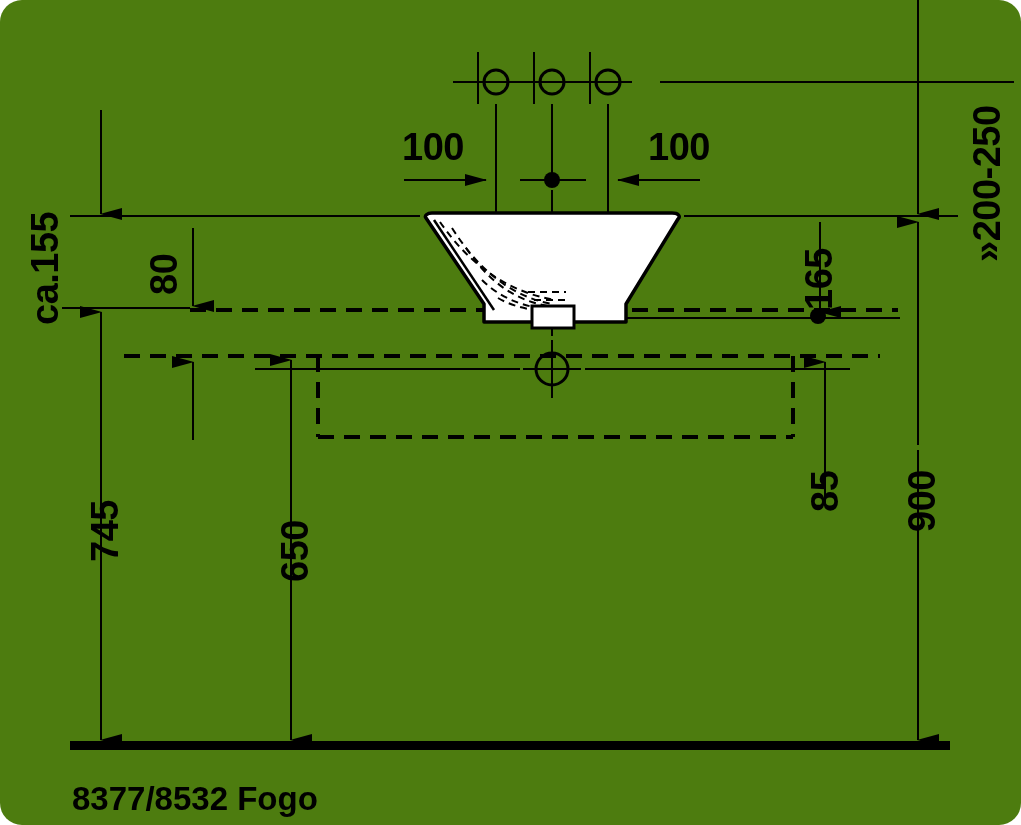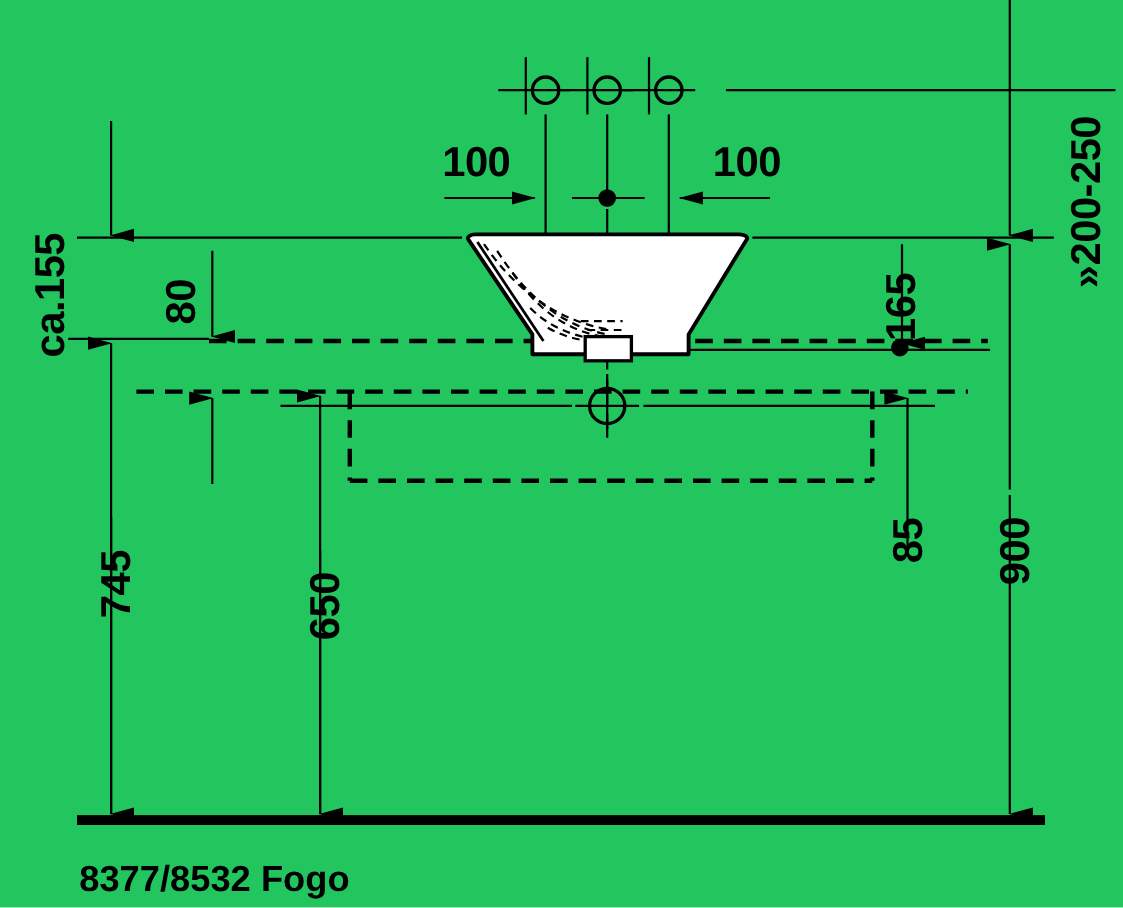--- a/index.html
+++ b/index.html
@@ -7,22 +7,23 @@
     padding: 0;
     background: #ffffff;
   }
   body {
     font-family: "Liberation Sans", sans-serif;
   }
   #drawing-root {
     position: relative;
     width: 1021px;
     height: 825px;
-    background: #22c55e;
+    background: #4d7c0f;
     overflow: hidden;
+    border-radius: 22px;
   }
   #drawing-svg {
     position: absolute;
     left: 0;
     top: 0;
     width: 1021px;
     height: 825px;
   }
   .dim-label {
     font-family: "Liberation Sans", sans-serif;

